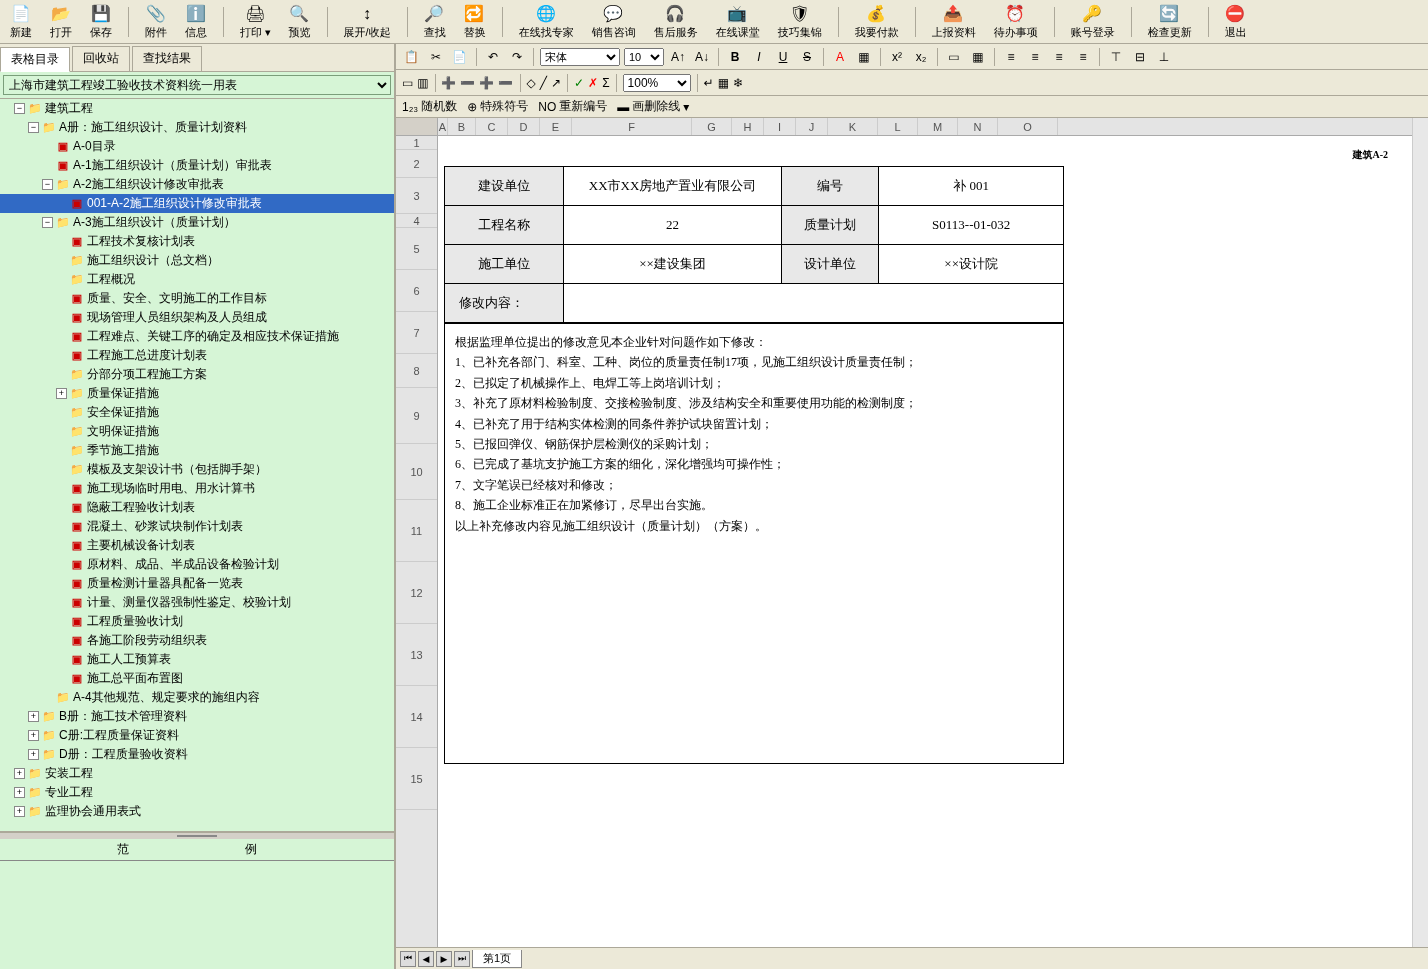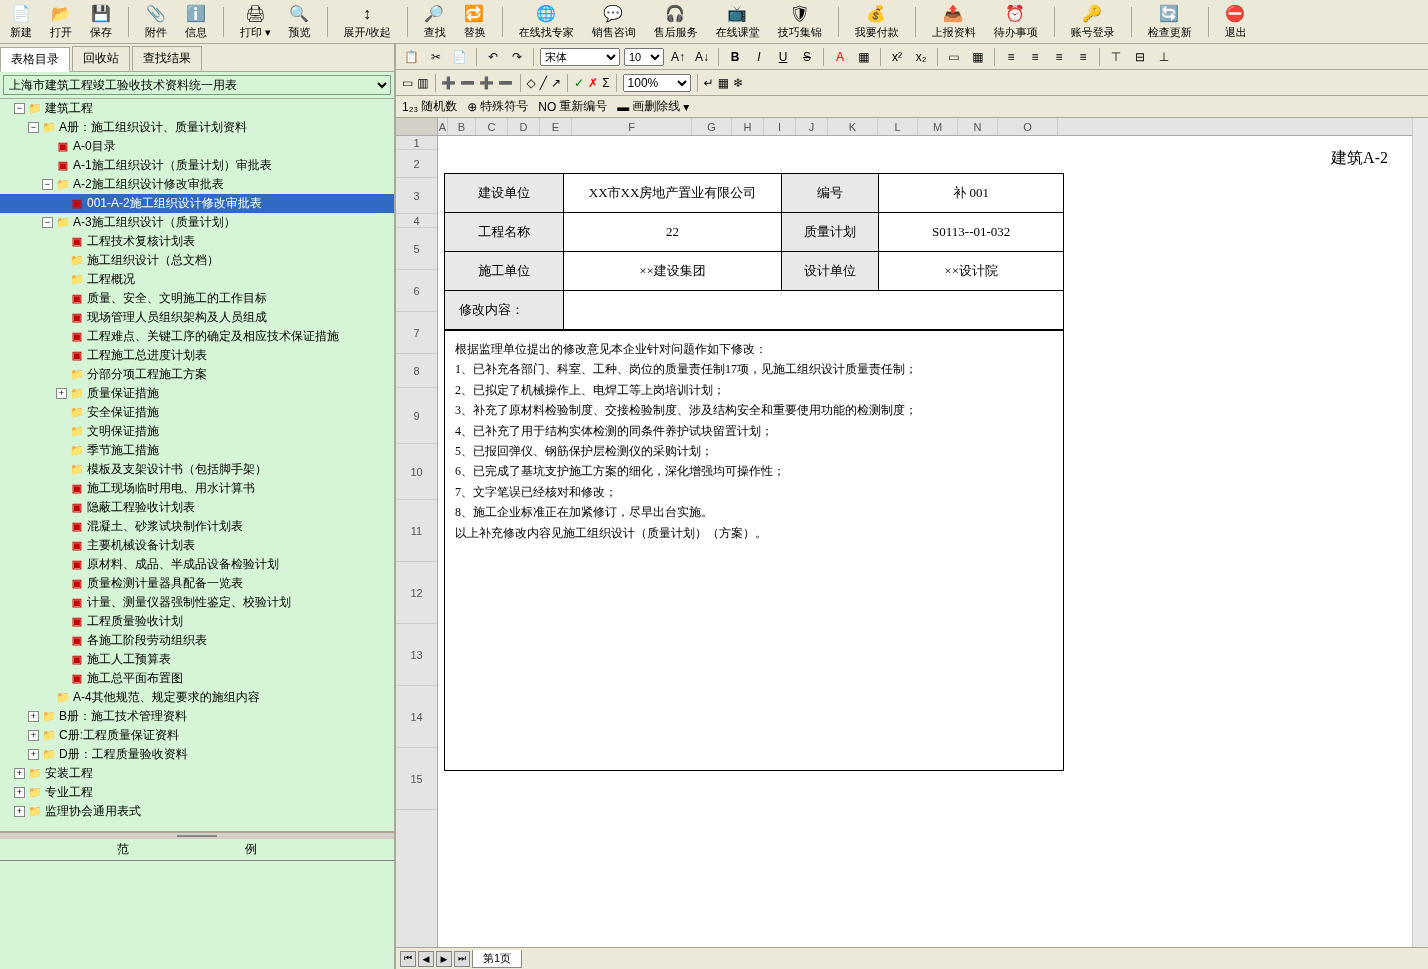--- a/index.html
+++ b/index.html
@@ -49,21 +49,21 @@
 .sheet-area { flex: 1; display: flex; overflow: hidden; background: #fff; }
 .row-headers { width: 42px; background: #e4e4e4; border-right: 1px solid #aaa; }
 .row-header { border-bottom: 1px solid #ccc; display: flex; align-items: center; justify-content: center; color: #555; font-size: 11px; }
 .col-headers { height: 18px; background: #e4e4e4; display: flex; border-bottom: 1px solid #aaa; }
 .col-header { border-right: 1px solid #ccc; display: flex; align-items: center; justify-content: center; color: #555; font-size: 11px; }
 .corner { width: 42px; height: 18px; background: #d4d0c8; border-right: 1px solid #aaa; border-bottom: 1px solid #aaa; }
 .sheet-grid-wrap { display: flex; }
 .grid-body { flex: 1; }
 
 .form-doc { margin: 8px 12px 8px 4px; }
-.doc-code { text-align: right; font-weight: normal; font-size: 16px; padding: 4px 12px; font-family: SimSun; }
+.doc-code { text-align: right; font-weight: bold; font-size: 10px; padding: 4px 12px; font-family: SimSun; }
 .doc-title { text-align: center; font-size: 20px; font-weight: bold; padding: 10px 0 14px 0; font-family: SimSun; }
 .form-table { width: 620px; border-collapse: collapse; margin-left: 2px; }
 .form-table td { border: 1.5px solid #000; padding: 10px 8px; text-align: center; font-family: SimSun; font-size: 13px; }
 .form-table td.label { background: #e8e8e8; font-weight: normal; width: 110px; }
 .form-table td.label2 { background: #e8e8e8; width: 90px; }
 .content-cell { text-align: left !important; padding: 8px 10px !important; font-size: 12px !important; line-height: 1.7; vertical-align: top; height: 440px; border-top: 2px solid #000 !important; }
 
 .sheet-tabs { height: 22px; background: #ece9d8; border-top: 1px solid #aca899; display: flex; align-items: center; padding: 0 4px; gap: 2px; }
 .sheet-nav-btn { width: 16px; height: 16px; border: 1px solid #888; background: #ddd; display: flex; align-items: center; justify-content: center; font-size: 9px; cursor: pointer; }
 .sheet-tab { padding: 1px 10px; background: #fff; border: 1px solid #888; border-top: none; font-size: 11px; cursor: pointer; }

